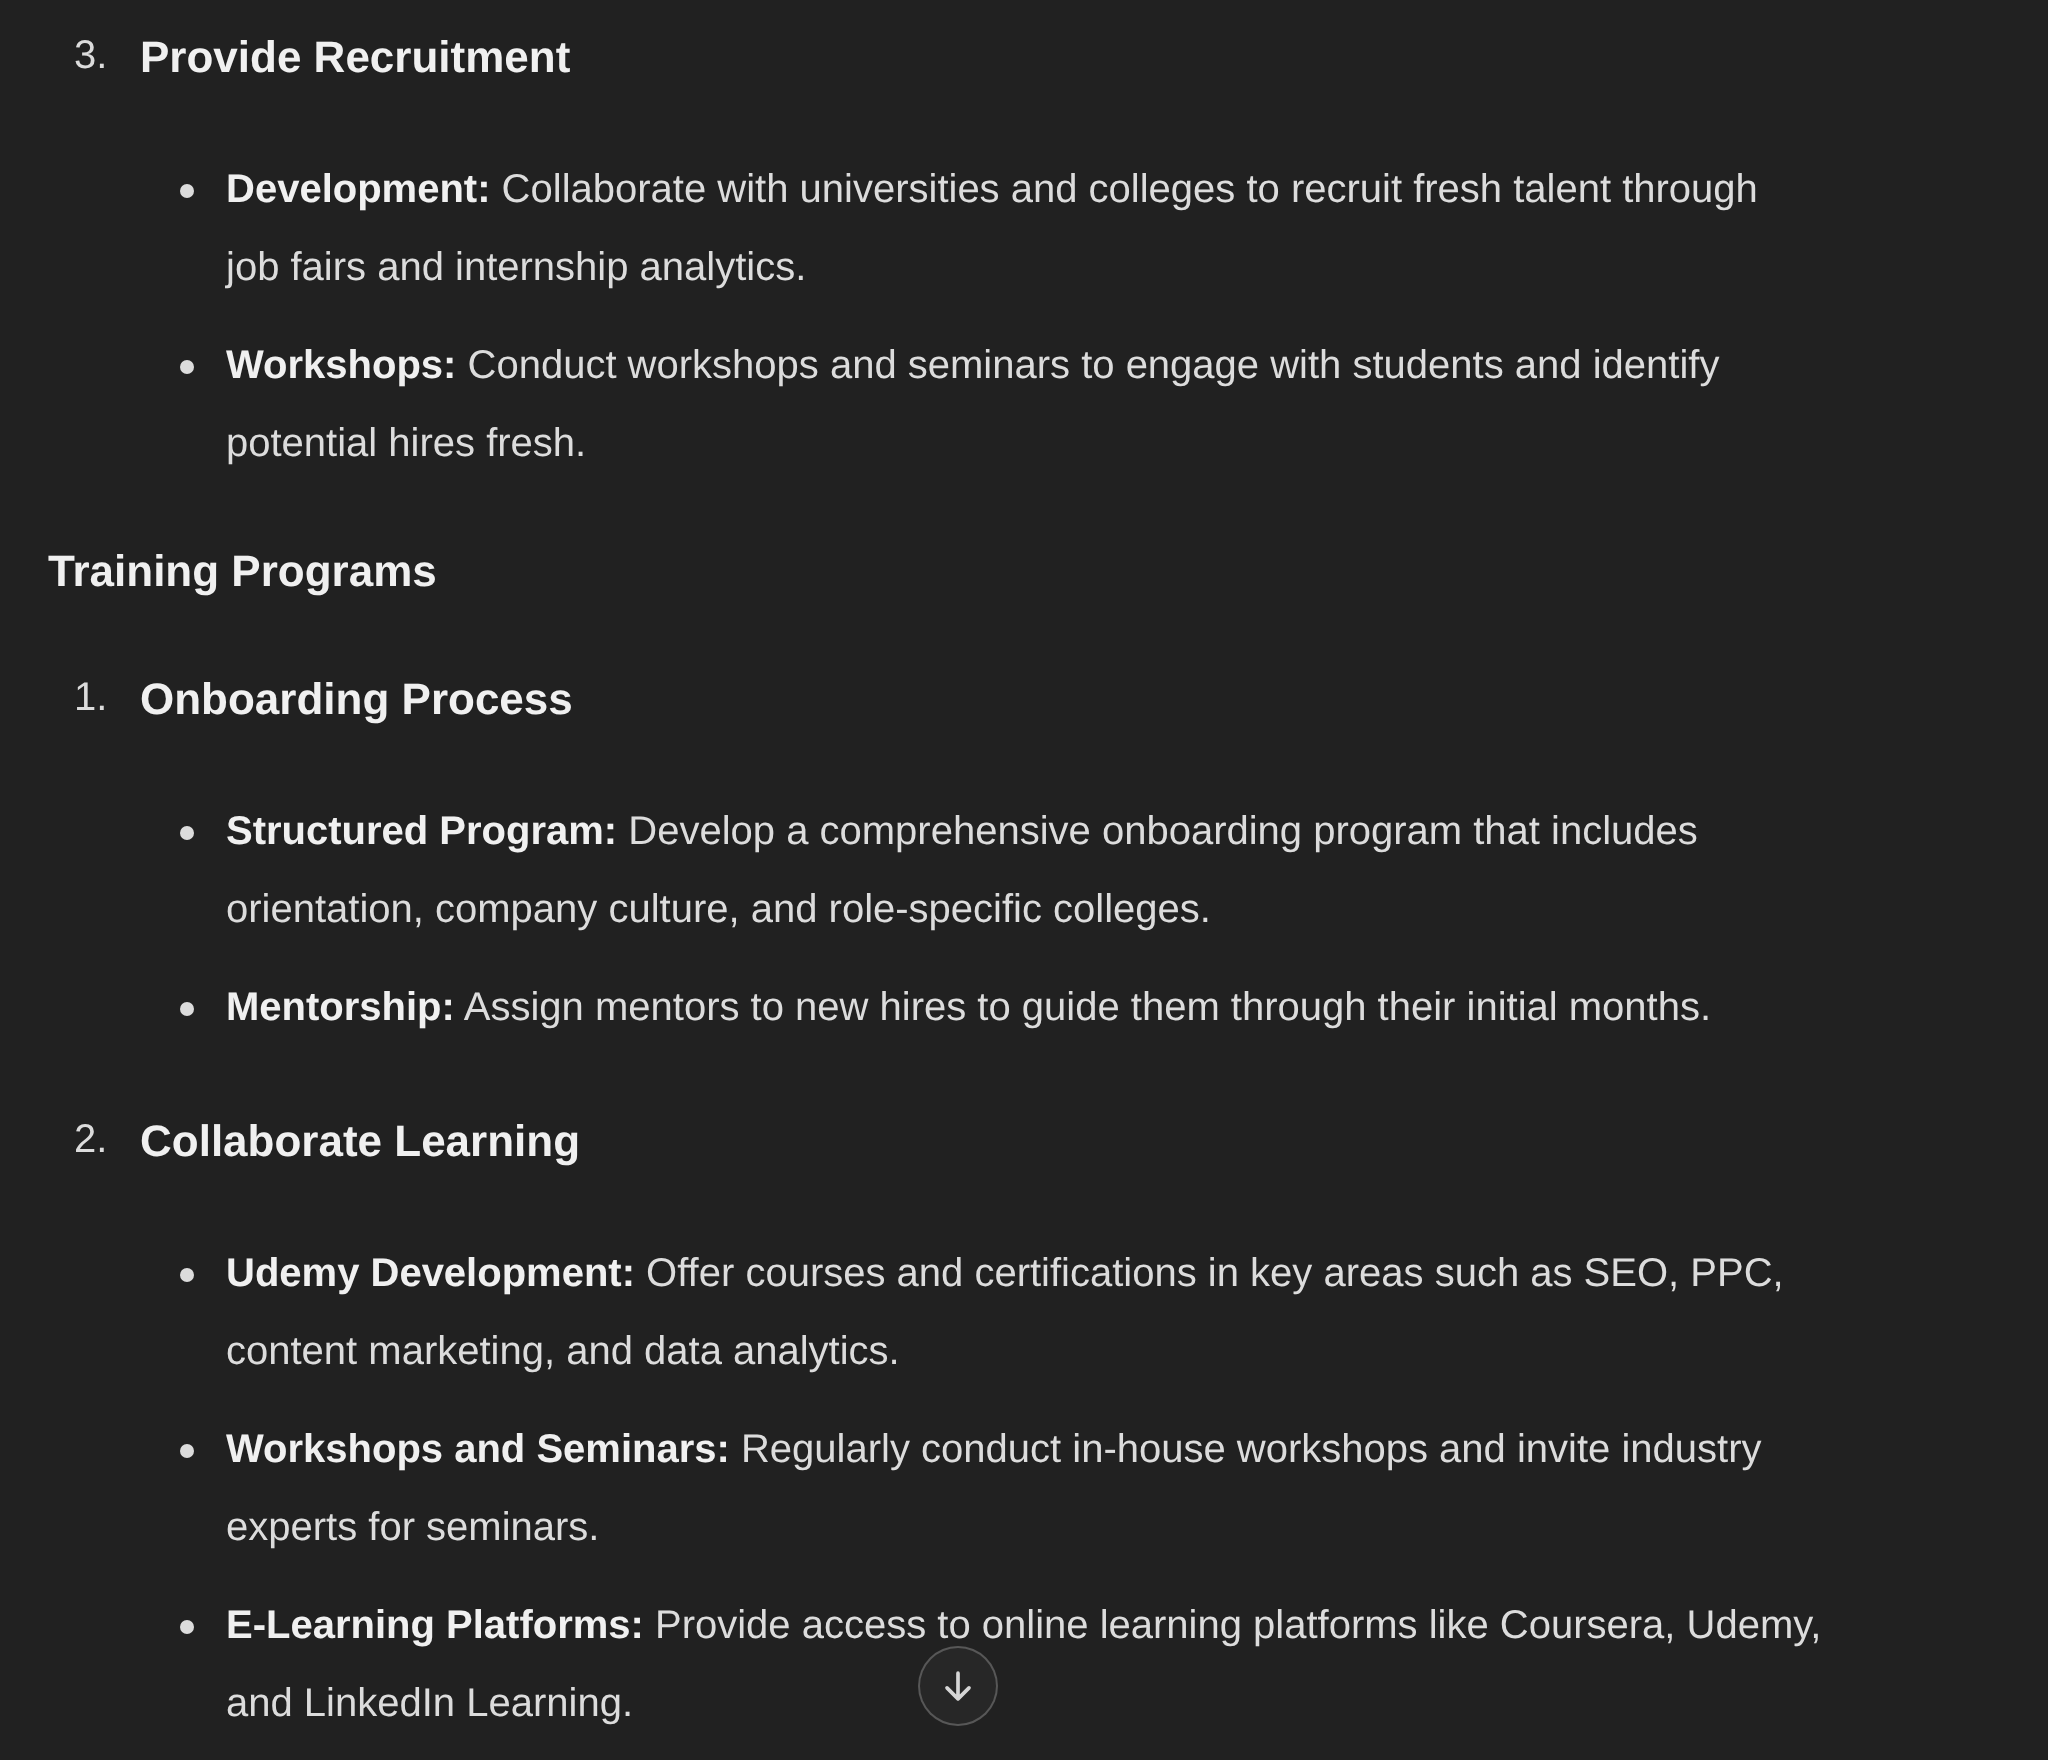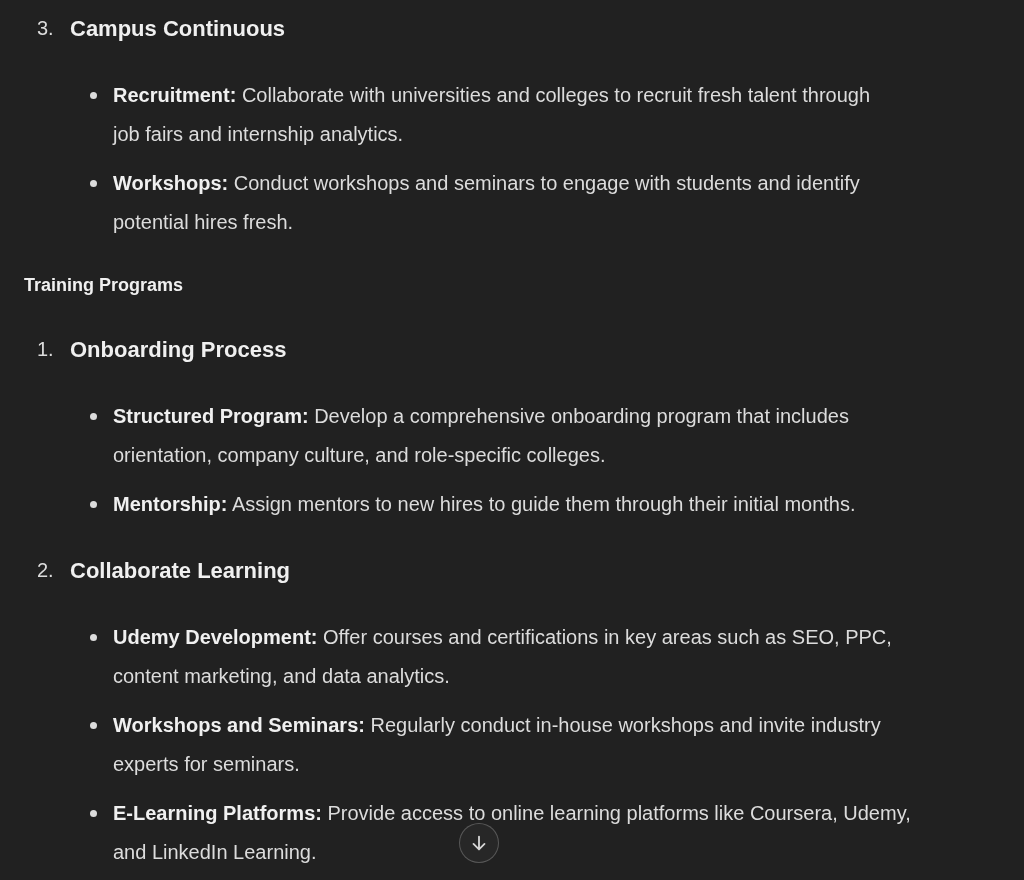--- a/index.html
+++ b/index.html
@@ -48,21 +48,21 @@
     top: 16px;
     width: 7px;
     height: 7px;
     border-radius: 50%;
     background: #dcdcdc;
   }
   .lead { font-weight: 700; color: #f0f0f0; }
   .h3 {
     padding-top: 24px;
     font-weight: 700;
-    font-size: 18px;
+    font-size: 22px;
     color: #f0f0f0;
     white-space: nowrap;
   }
   .olist-training > .oli:first-child { padding-top: 25px; }
   .olist-training > .oli + .oli { padding-top: 27px; }
   .scroll-btn {
     position: absolute;
     left: 459px;
     top: 823px;
     width: 40px;
@@ -80,26 +80,26 @@
   .scroll-btn svg { display: block; }
 </style>
 </head>
 <body>
 
 <div class="doc">
 
   <div class="oli">
     <div class="oli-title">
       <span class="oli-num">3.</span>
-      <span>Campus Continuous</span>
+      <span>Provide Recruitment</span>
     </div>
     <div class="bullets">
       <div class="bullet">
         <span class="dot"></span>
-        <div><strong class="lead">Recruitment:</strong><span> Collaborate with universities and colleges to recruit fresh talent through</span></div>
+        <div><strong class="lead">Development:</strong><span> Collaborate with universities and colleges to recruit fresh talent through</span></div>
         <div>job fairs and internship analytics.</div>
       </div>
       <div class="bullet">
         <span class="dot"></span>
         <div><strong class="lead">Workshops:</strong><span> Conduct workshops and seminars to engage with students and identify</span></div>
         <div>potential hires fresh.</div>
       </div>
     </div>
   </div>
 

